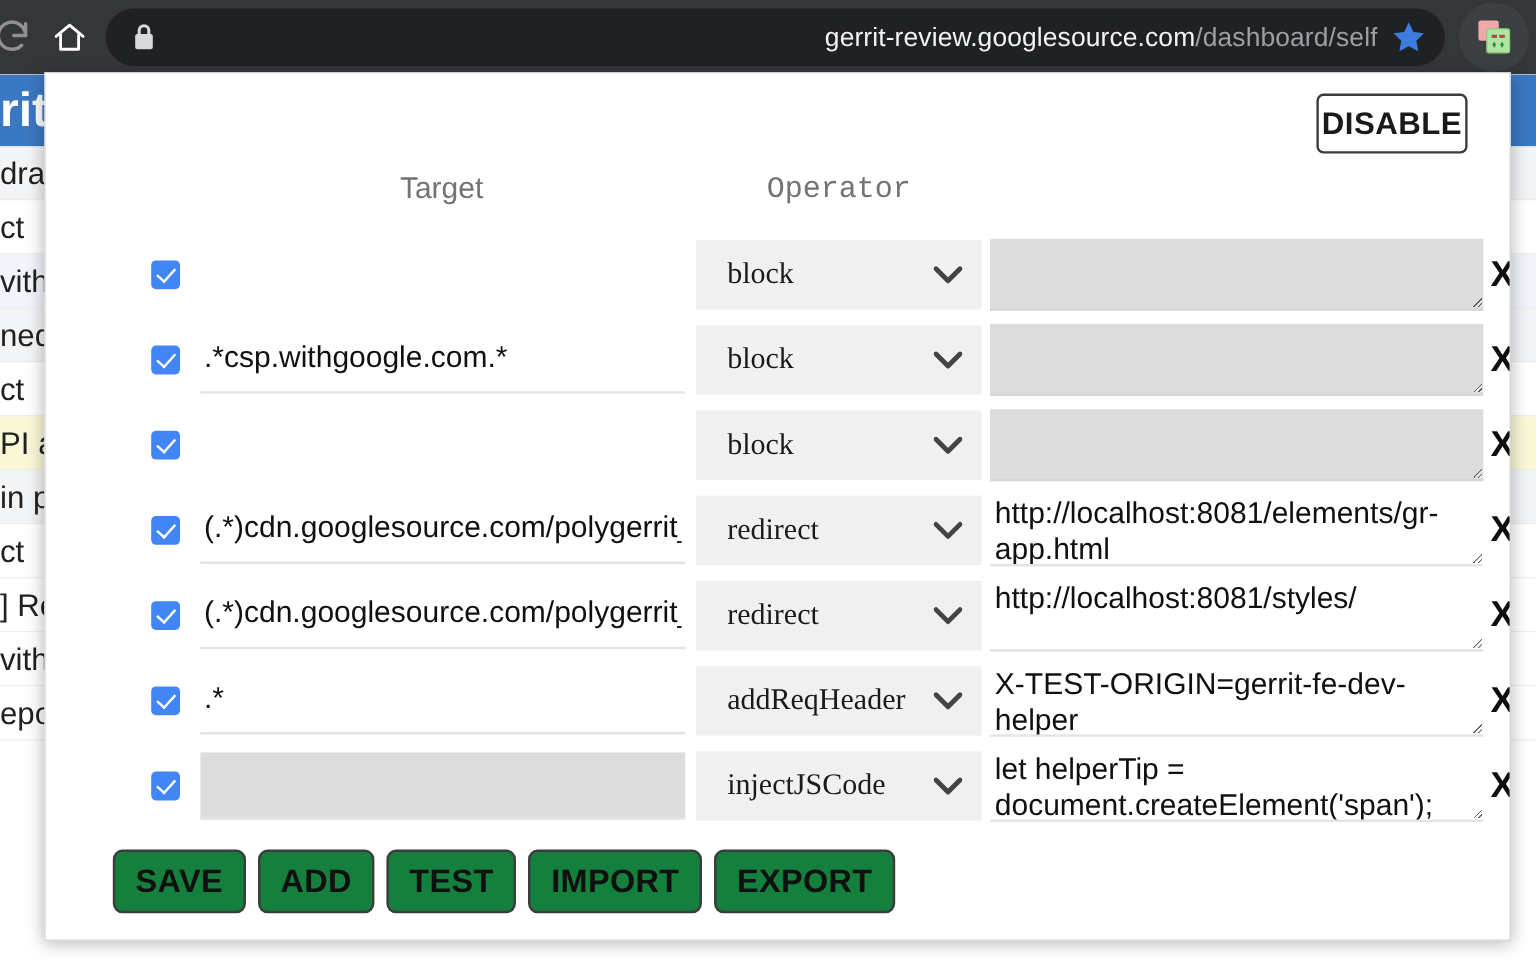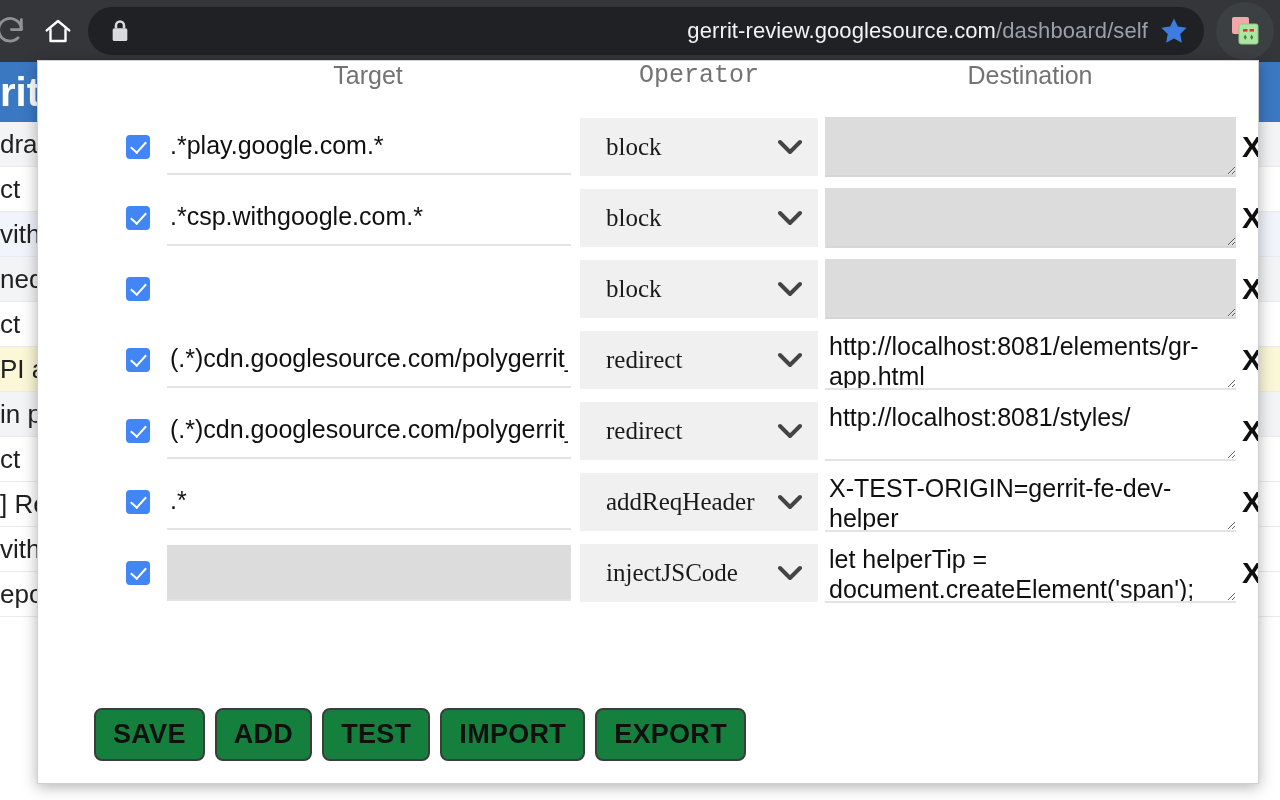--- a/index.html
+++ b/index.html
@@ -292,31 +292,32 @@
       <path d="M18.2 21.5l-1.6 3 3.2 0z" fill="#2e8b3d"></path>
       <path d="M18.2 27l-1.6-3 3.2 0z" fill="#2e8b3d"></path>
       <path d="M24.7 21.5l-1.6 3 3.2 0z" fill="#2e8b3d"></path>
       <path d="M24.7 27l-1.6-3 3.2 0z" fill="#2e8b3d"></path>
     </svg>
   </div>
 </div>
 
 <div id="popup">
 
+  <div id="popup-topbar">
+    <button id="disable-button">DISABLE</button>
+  </div>
 
   <div id="column-headers">
     <div class="col-head" id="col-head-target">Target</div>
     <div class="col-head" id="col-head-operator">Operator</div>
-    <div class="col-head" id="col-head-destination">Destination</div>
   </div>
 
   <div id="rules-list">
       <div class="rule-row">
         <input type="checkbox" class="rule-check" checked="" style="">
-        <input type="text" class="target-input" value=".*play.google.com.*" style="">
         <select class="op-select"><option value="block">block</option><option value="redirect">redirect</option><option value="addReqHeader">addReqHeader</option><option value="injectJSCode">injectJSCode</option><option value="injectHTMLCode">injectHTMLCode</option><option value="removeReqHeader">removeReqHeader</option></select>
         <svg class="op-chevron" viewBox="0 0 24 16">
           <path d="M2 3 L12 13 L22 3" fill="none" stroke="#444" stroke-width="4" stroke-linecap="round" stroke-linejoin="round"></path>
         </svg>
         <textarea class="dest-area disabledfield" disabled="" style=""></textarea>
         <button class="remove-btn">X</button>
       </div>
       <div class="rule-row">
         <input type="checkbox" class="rule-check" checked="" style="">
         <input type="text" class="target-input" value=".*csp.withgoogle.com.*" style="">

